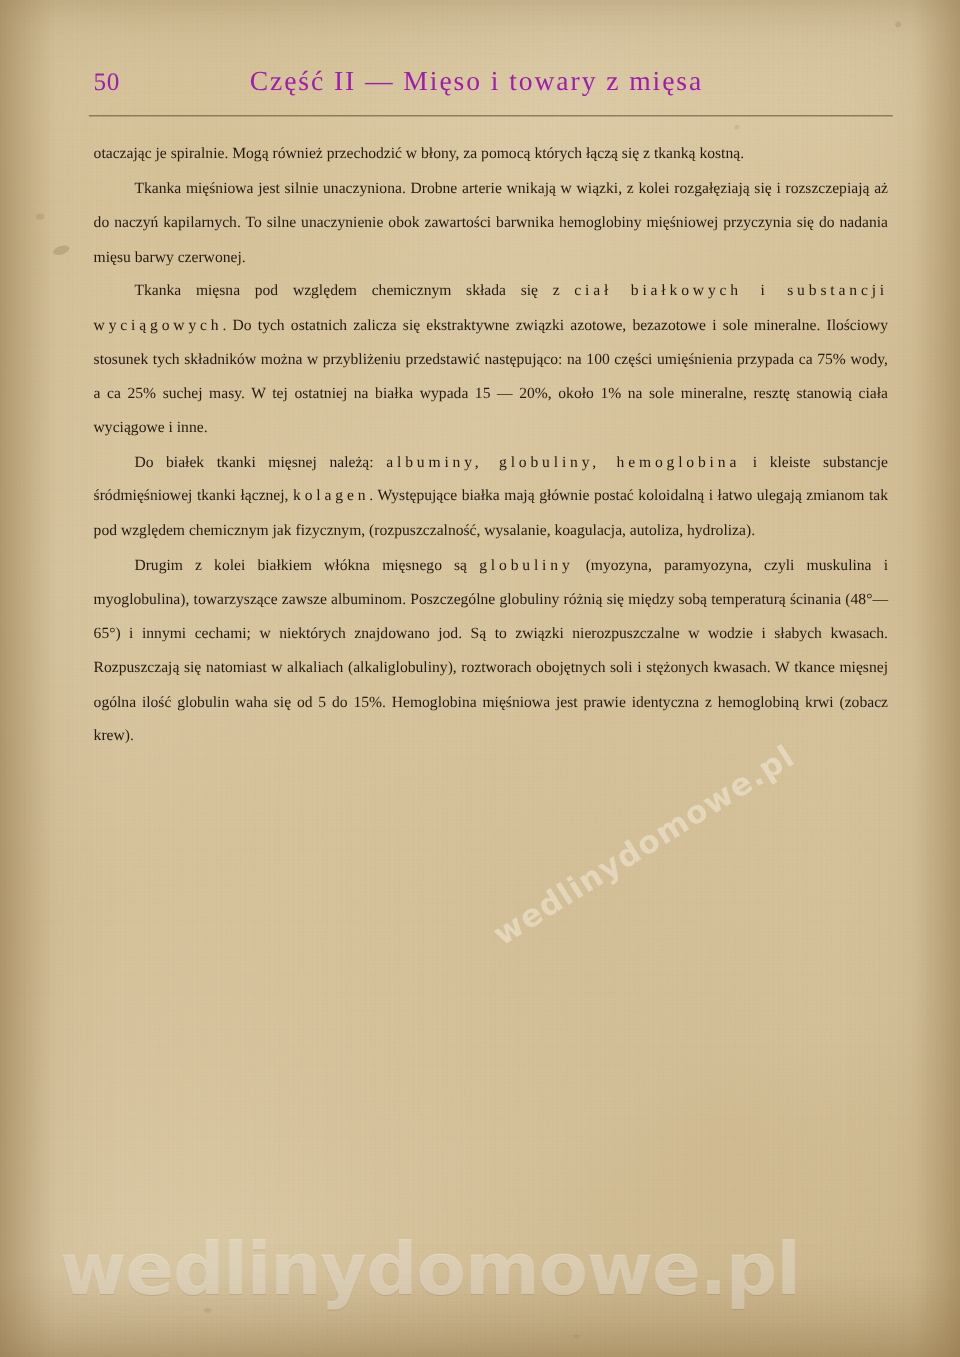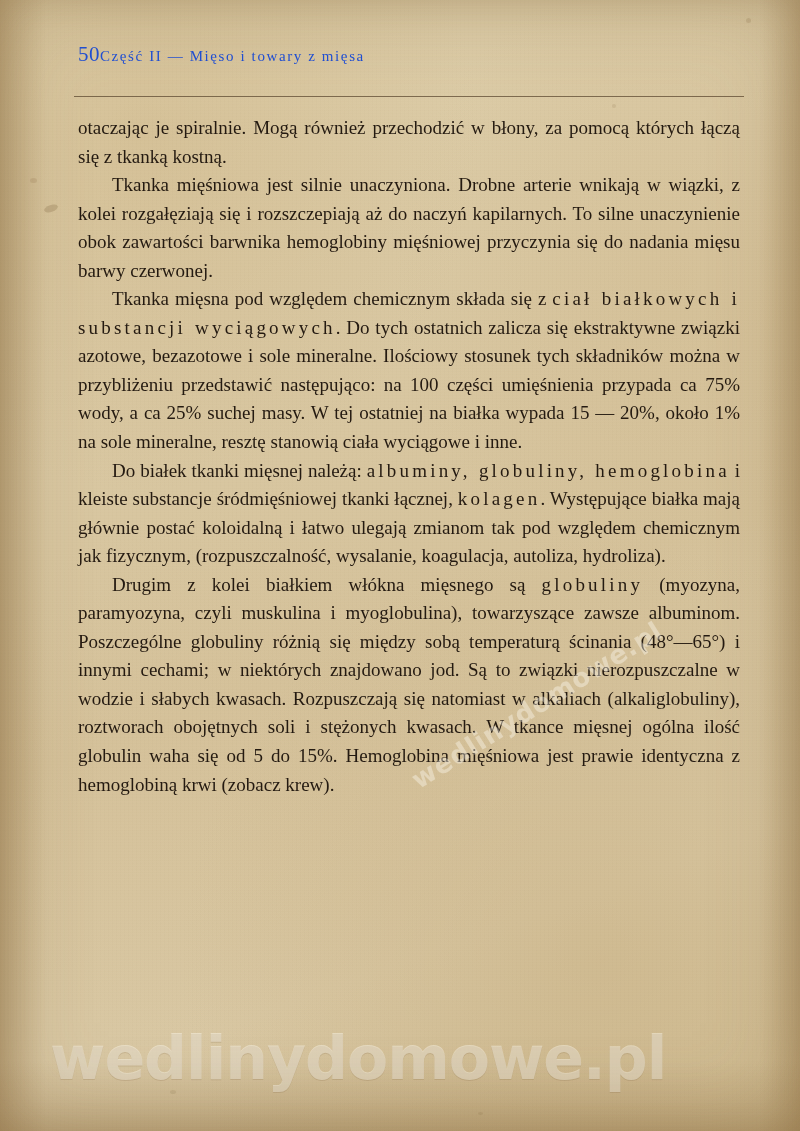--- a/index.html
+++ b/index.html
@@ -71,33 +71,34 @@
   .content {
     position: absolute;
     left: 0; top: 0; right: 0; bottom: 0;
   }
 
   
   .header {
     position: absolute;
     left: 78px;
     right: 60px;
-    top: 42px;
+    top: 55px;
     height: 28px;
     display: flex;
     align-items: baseline;
-    color: #1d4ed8;
+    color: #a21caf;
   }
   .folio {
     font-size: 21px;
     letter-spacing: 0.5px;
   }
   .running-title {
     flex: 1;
-    font-size: 15px;
+    text-align: center;
+    font-size: 23px;
     letter-spacing: 1.6px;
     padding-right: 46px;
     white-space: nowrap;
   }
   .rule {
     position: absolute;
     left: 74px;
     right: 56px;
     top: 96px;
     height: 1px;
@@ -105,21 +106,21 @@
     opacity: 0.75;
   }
 
   
   .body-text {
     position: absolute;
     left: 78px;
     right: 60px;
     top: 114px;
     color: #241a11;
-    font-size: 19px;
+    font-size: 13px;
     line-height: 28.55px;
     text-align: justify;
     text-justify: inter-word;
   }
   .body-text p {
     margin: 0;
     text-indent: 34px;
   }
   .body-text p.noindent {
     text-indent: 0;

